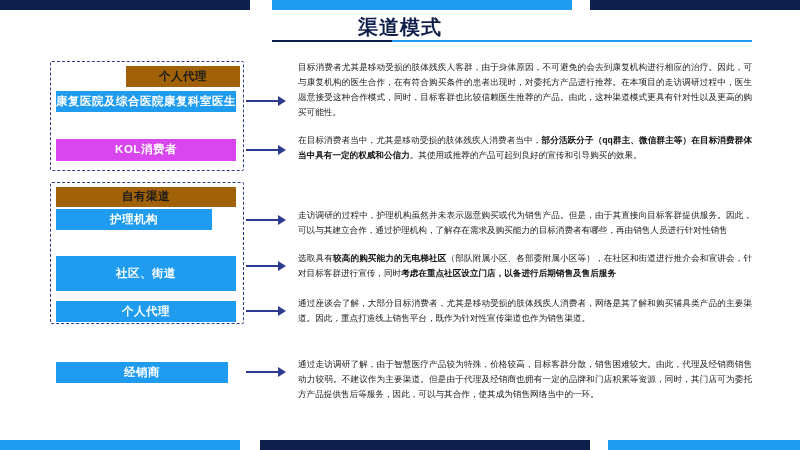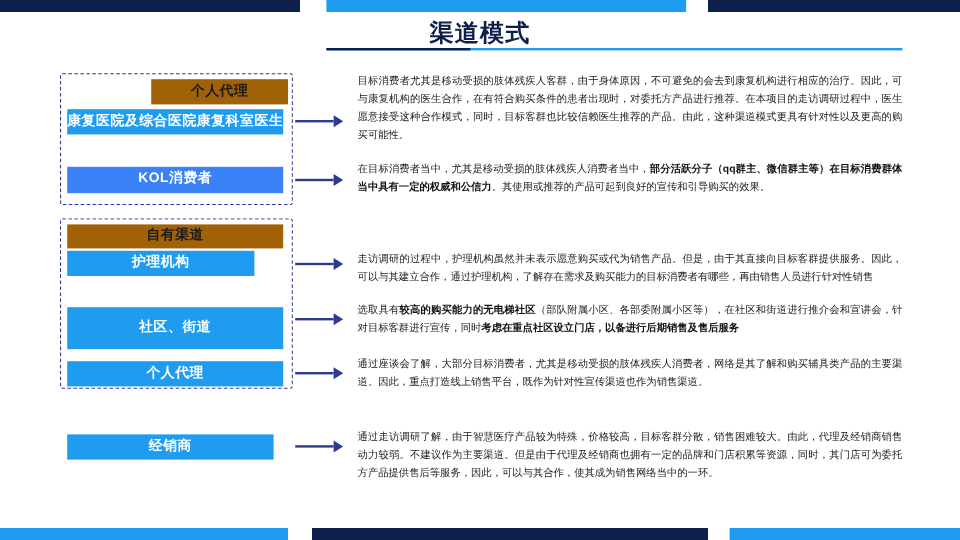--- a/index.html
+++ b/index.html
@@ -76,21 +76,21 @@
     display: flex;
     align-items: center;
     justify-content: center;
     color: #ffffff;
     font-size: 11.5px;
     font-weight: bold;
     letter-spacing: 0.5px;
     text-align: center;
     line-height: 1.2;
   }
-  .chip.red { background: #3b82f6; }
+  .chip.red { background: #d946ef; }
   .chip.blue { background: #1f9cf0; }
   .chip.white-head {
     background: #a16207;
     color: #1a1a1a;
     font-weight: bold;
   }
 
   .chip-personal-agent { left: 126px; top: 66px;  width: 114px; height: 21px; }
   .chip-hospital       { left: 56px;  top: 91px;  width: 180px; height: 21px; }
   .chip-kol            { left: 56px;  top: 139px; width: 180px; height: 22px; }

